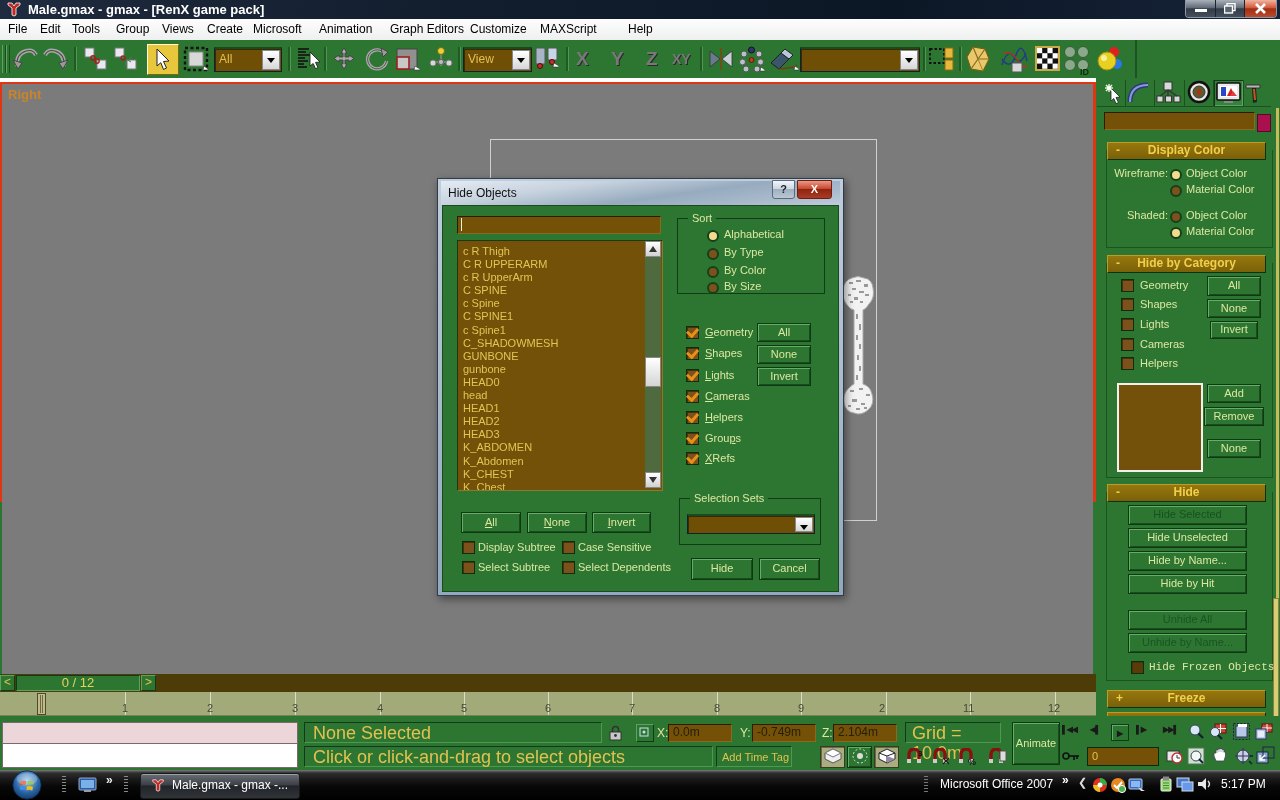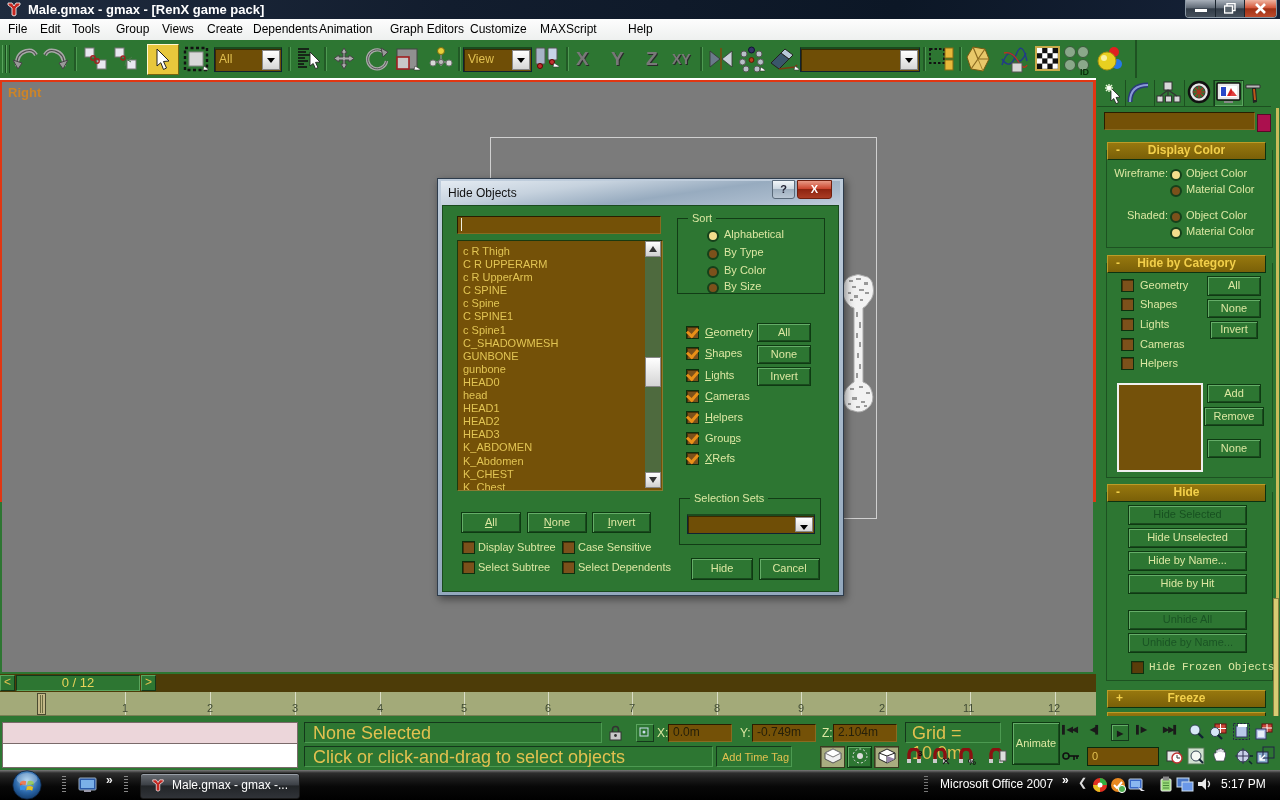--- a/index.html
+++ b/index.html
@@ -12,21 +12,21 @@
 #menubar{left:0;top:19px;width:1280px;height:21px;background:linear-gradient(#fdfdfd,#eef0ef);color:#000;font-size:12px;}
 #menubar span{position:absolute;top:3px;}
 
 #toolbar{left:0;top:40px;width:1280px;height:38px;background:#2d7632;}
 .tsep{position:absolute;top:7px;width:2px;height:24px;background:#225a26;border-right:1px solid #4e9a52;}
 .dd{position:absolute;height:22px;background:#6f4e06;border:1px solid #123;border-top:2px solid #1a4a1e;box-shadow:inset 1px 1px 0 #3a2a00;}
 .dd .ddbtn{position:absolute;right:1px;top:1px;width:16px;height:18px;background:linear-gradient(#fff,#d7d7d7);border:1px solid #888;}
 .dd .ddbtn:after{content:"";position:absolute;left:4px;top:7px;border:4px solid transparent;border-top:5px solid #000;}
 .dd .ddtxt{position:absolute;left:4px;top:3px;color:#e2c150;font-size:12px;}
 
-#viewport{left:0;top:78px;width:1096px;height:424px;background:#e13612;border-top:2px solid #ffffff;box-sizing:border-box;}
+#viewport{left:0;top:78px;width:1096px;height:424px;background:#e13612;border-top:4px solid #ffffff;box-sizing:border-box;}
 #vpinner{position:absolute;left:2px;top:2px;width:1091px;height:590px;background:#7b7b7b;overflow:hidden;}
 #vplabel{position:absolute;left:6px;top:3px;color:#cc8428;font-weight:bold;font-size:13px;}
 
 #rpanel{left:1105px;top:78px;width:175px;height:641px;background:#2d7632;font-size:11px;color:#d9e49b;}
 #rfill{left:1096px;top:78px;width:9px;height:641px;background:#2d7632;}
 .rollhdr{position:absolute;left:2px;width:157px;height:16px;background:linear-gradient(#97780e,#7a6008);border:1px solid #0c3210;border-top-color:#bc9c28;border-left-color:#bc9c28;color:#f2cf4a;font-weight:bold;text-align:center;font-size:12px;line-height:15px;}
 .rollhdr .pm{position:absolute;left:8px;top:0px;font-weight:bold;}
 .rollbox{position:absolute;left:1px;width:165px;border:1px solid #1d5221;border-top:none;}
 .gbtn{position:absolute;background:#2d7632;border:1px solid #0e3a12;box-shadow:inset 1px 1px 0 #65ad68,inset -1px -1px 0 #1a4a1e;color:#dce7a2;text-align:center;font-size:11px;}
 .radio{position:absolute;width:8px;height:8px;border-radius:50%;background:#7c511b;border:2px solid #16401a;}
@@ -77,21 +77,21 @@
         </div>
     </div>
   </div>
   <div id="menubar" class="abs">
     <span style="left:8px">File</span>
       <span style="left:40px">Edit</span>
       <span style="left:72px">Tools</span>
       <span style="left:116px">Group</span>
       <span style="left:162px">Views</span>
       <span style="left:207px">Create</span>
-      <span style="left:253px">Dependents</span>
+      <span style="left:253px">Microsoft</span>
       <span style="left:319px">Animation</span>
       <span style="left:390px">Graph Editors</span>
       <span style="left:470px">Customize</span>
       <span style="left:540px">MAXScript</span>
       <span style="left:628px">Help</span>
   </div>
   <div id="toolbar" class="abs">
     <div class="abs" style="left:2px;top:5px;width:2px;height:28px;border-left:1px solid #5aa55e;border-right:1px solid #1a4a1e;"></div>
     <div class="abs" style="left:6px;top:5px;width:2px;height:28px;border-left:1px solid #5aa55e;border-right:1px solid #1a4a1e;"></div>
 

